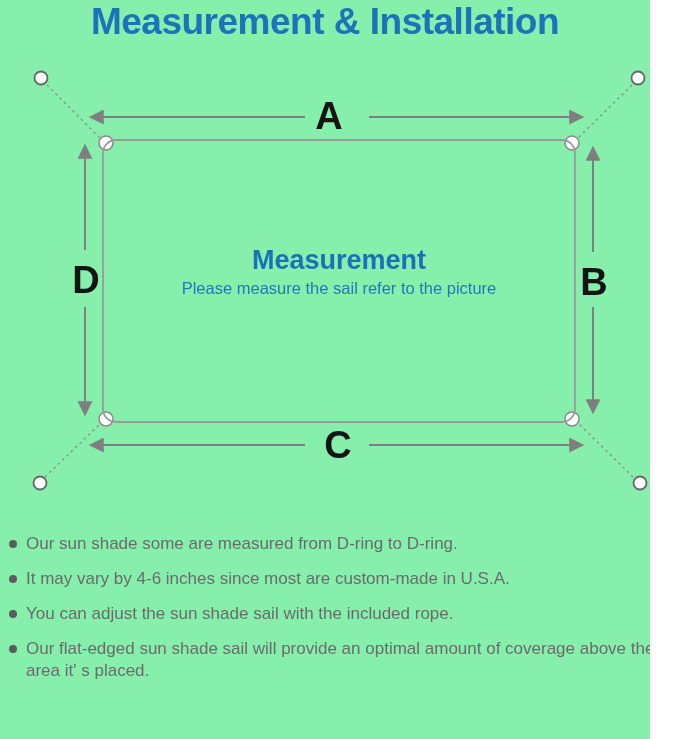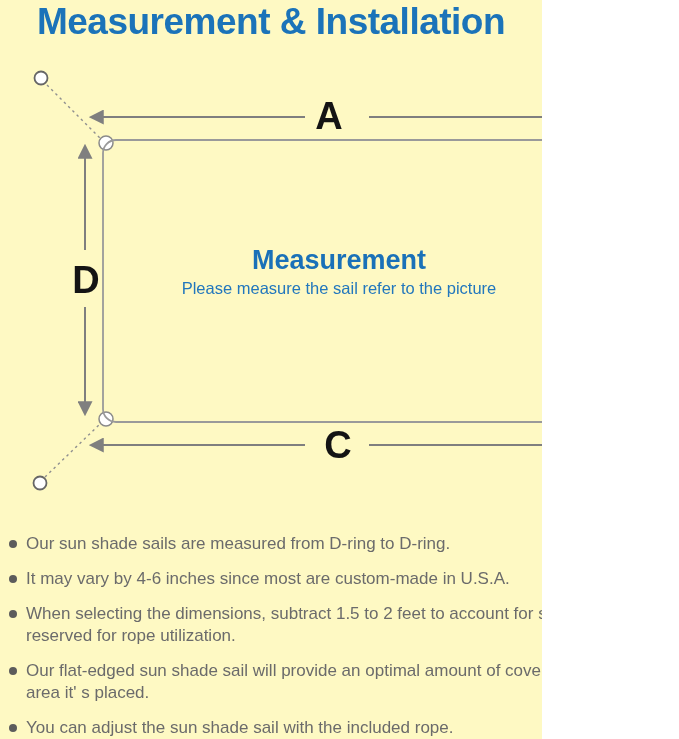--- a/index.html
+++ b/index.html
@@ -1,20 +1,20 @@
 <!DOCTYPE html>
 <html><head>
 <meta charset="utf-8">
 <style>
   html, body { margin: 0; padding: 0; background: #ffffff; }
   .page {
     position: relative;
-    width: 542px;
+    width: 650px;
     height: 739px;
-    background: #fef9c3;
+    background: #86efac;
     overflow: hidden;
     font-family: "Liberation Sans", sans-serif;
   }
   .page-title {
     position: absolute;
     top: 1px;
     left: 0;
     width: 100%;
     margin: 0;
     text-align: center;
@@ -111,33 +111,29 @@
     <text class="side-label" x="338" y="403">C</text>
     <text class="side-label" x="86" y="238">D</text>
 
     <text class="center-heading" x="339" y="214">Measurement</text>
     <text class="center-subtitle" x="339" y="239">Please measure the sail refer to the picture</text>
   </svg>
 
   <ul class="instruction-list">
     <li>
       <span class="dot"></span>
-      <span>Our sun shade sails are measured from D-ring to D-ring.</span>
+      <span>Our sun shade some are measured from D-ring to D-ring.</span>
     </li>
     <li>
       <span class="dot"></span>
       <span>It may vary by 4-6 inches since most are custom-made in U.S.A.</span>
     </li>
     <li>
       <span class="dot"></span>
-      <span>When selecting the dimensions, subtract 1.5 to 2 feet to account for some spacing reserved for rope utilization.</span>
+      <span>You can adjust the sun shade sail with the included rope.</span>
     </li>
     <li>
       <span class="dot"></span>
       <span>Our flat-edged sun shade sail will provide an optimal amount of coverage above the area it' s placed.</span>
-    </li>
-    <li>
-      <span class="dot"></span>
-      <span>You can adjust the sun shade sail with the included rope.</span>
     </li>
   </ul>
 
 </div>
 
 </body></html>

